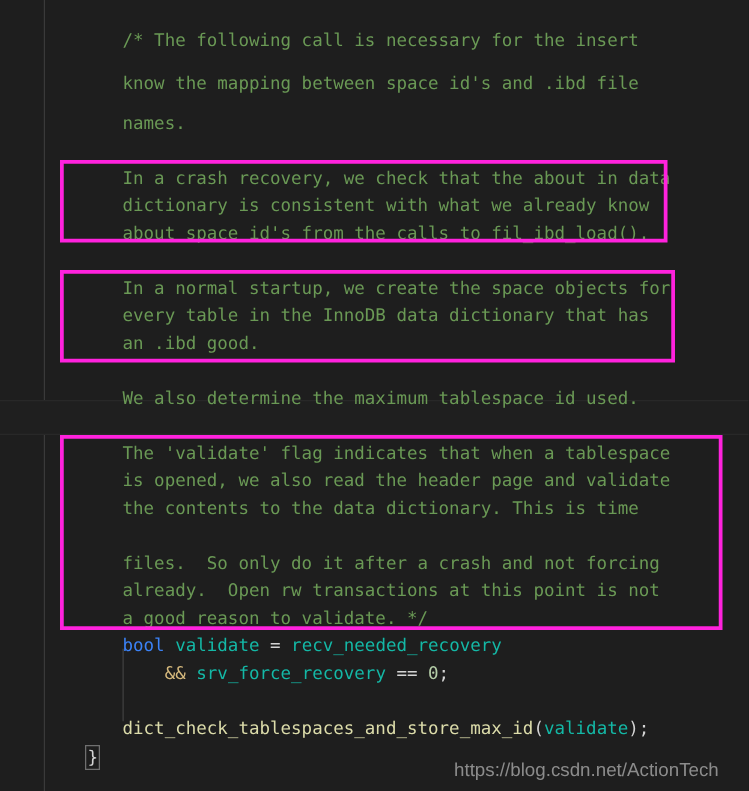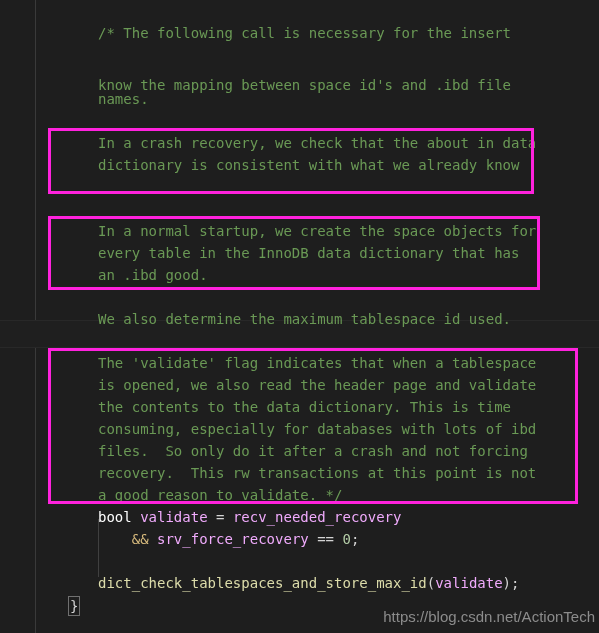--- a/index.html
+++ b/index.html
@@ -57,22 +57,22 @@
   }
   .ln {
     position: absolute;
     left: 68px;
     height: 22px;
     line-height: 22px;
     white-space: pre;
     letter-spacing: 0px;
   }
   .cmt   { color: #6a9955; }
-  .kw    { color: #ffffff; text-align: center; }
-  .var   { color: #f0abfc; }
+  .kw    { color: #3b82f6; text-align: center; }
+  .var   { color: #14b8a6; }
   .op    { color: #d4d4d4; }
   .amp   { color: #d7ba7d; }
   .num   { color: #b5cea8; }
   .fn    { color: #dcdcaa; }
   .punct { color: #d4d4d4; }
 
   
   .guide {
     position: absolute;
     width: 1px;
@@ -96,59 +96,59 @@
   }
   .bracket-glyph {
     position: absolute;
     line-height: 18px;
     color: #d4d4d4;
   }
 
   
   .watermark {
     position: absolute;
-    right: 4px;
+    right: 24px;
     bottom: 8px;
     font-family: "Liberation Sans", "DejaVu Sans", sans-serif;
     font-size: 15px;
     color: #8c8c8c;
     white-space: nowrap;
   }
 </style>
 </head>
 <body>
 
 <div id="screenshot">
 
   <div class="gutter"></div>
   <div class="gutter-sep"></div>
 
   <div class="line-hl"></div>
 
   <div class="code">
 
     <div class="ln cmt" style="top:22px">/* The following call is necessary for the insert</div>
-    <div class="ln cmt" style="top:74px">know the mapping between space id's and .ibd file</div>
+    <div class="ln cmt" style="top:56px">know the mapping between space id's and .ibd file</div>
     <div class="ln cmt" style="top:88px">names.</div>
 
     <div class="ln cmt" style="top:132px">In a crash recovery, we check that the about in data</div>
     <div class="ln cmt" style="top:154px">dictionary is consistent with what we already know</div>
+    <div class="ln cmt" style="top:176px">about space id's from the calls to fil_ibd_load().</div>
 
     <div class="ln cmt" style="top:220px">In a normal startup, we create the space objects for</div>
     <div class="ln cmt" style="top:242px">every table in the InnoDB data dictionary that has</div>
     <div class="ln cmt" style="top:264px">an .ibd good.</div>
 
     <div class="ln cmt" style="top:308px">We also determine the maximum tablespace id used.</div>
 
     <div class="ln cmt" style="top:352px">The 'validate' flag indicates that when a tablespace</div>
     <div class="ln cmt" style="top:374px">is opened, we also read the header page and validate</div>
     <div class="ln cmt" style="top:396px">the contents to the data dictionary. This is time</div>
-    <div class="ln cmt" style="top:418px">consuming, especially for databases with lots of ibd</div>
     <div class="ln cmt" style="top:440px">files.  So only do it after a crash and not forcing</div>
-    <div class="ln cmt" style="top:462px">recovery.  This rw transactions at this point is not</div>
+    <div class="ln cmt" style="top:462px">already.  Open rw transactions at this point is not</div>
     <div class="ln cmt" style="top:484px">a good reason to validate. */</div>
 
     <div class="ln" style="top:506px"><span class="kw">bool</span><span class="op"> </span><span class="var">validate</span><span class="op"> = </span><span class="var">recv_needed_recovery</span></div>
 
     <div class="ln" style="top:528px"><span class="op">    </span><span class="amp">&amp;&amp;</span><span class="op"> </span><span class="var">srv_force_recovery</span><span class="op"> == </span><span class="num">0</span><span class="punct">;</span></div>
 
     <div class="ln" style="top:572px"><span class="fn">dict_check_tablespaces_and_store_max_id</span><span class="punct">(</span><span class="var">validate</span><span class="punct">)</span><span class="punct">;</span></div>
 
     <div class="bracket-box" style="left:38px; top:596px; width:12px; height:20px;"></div>
     <div class="ln bracket-glyph punct" style="left:40px; top:597px;">}</div>

